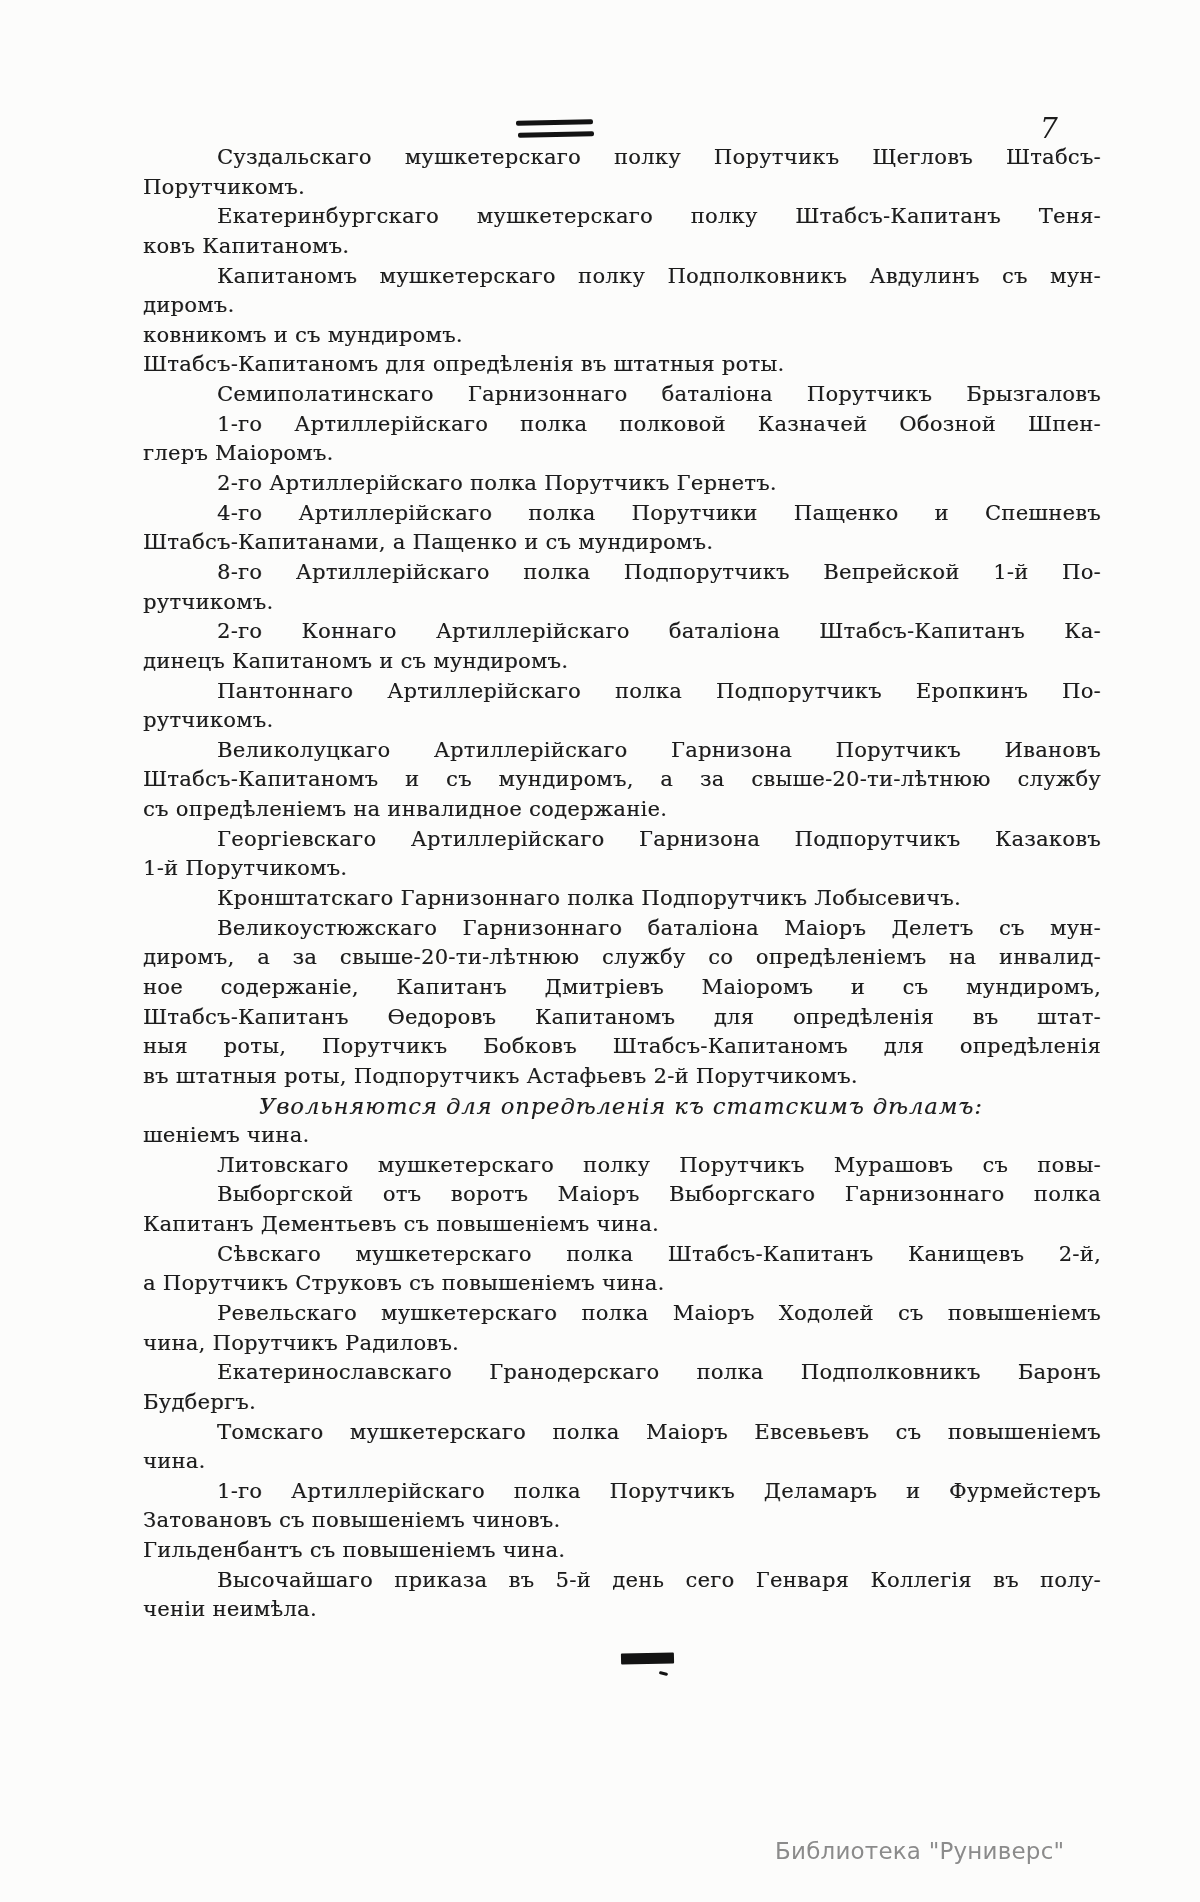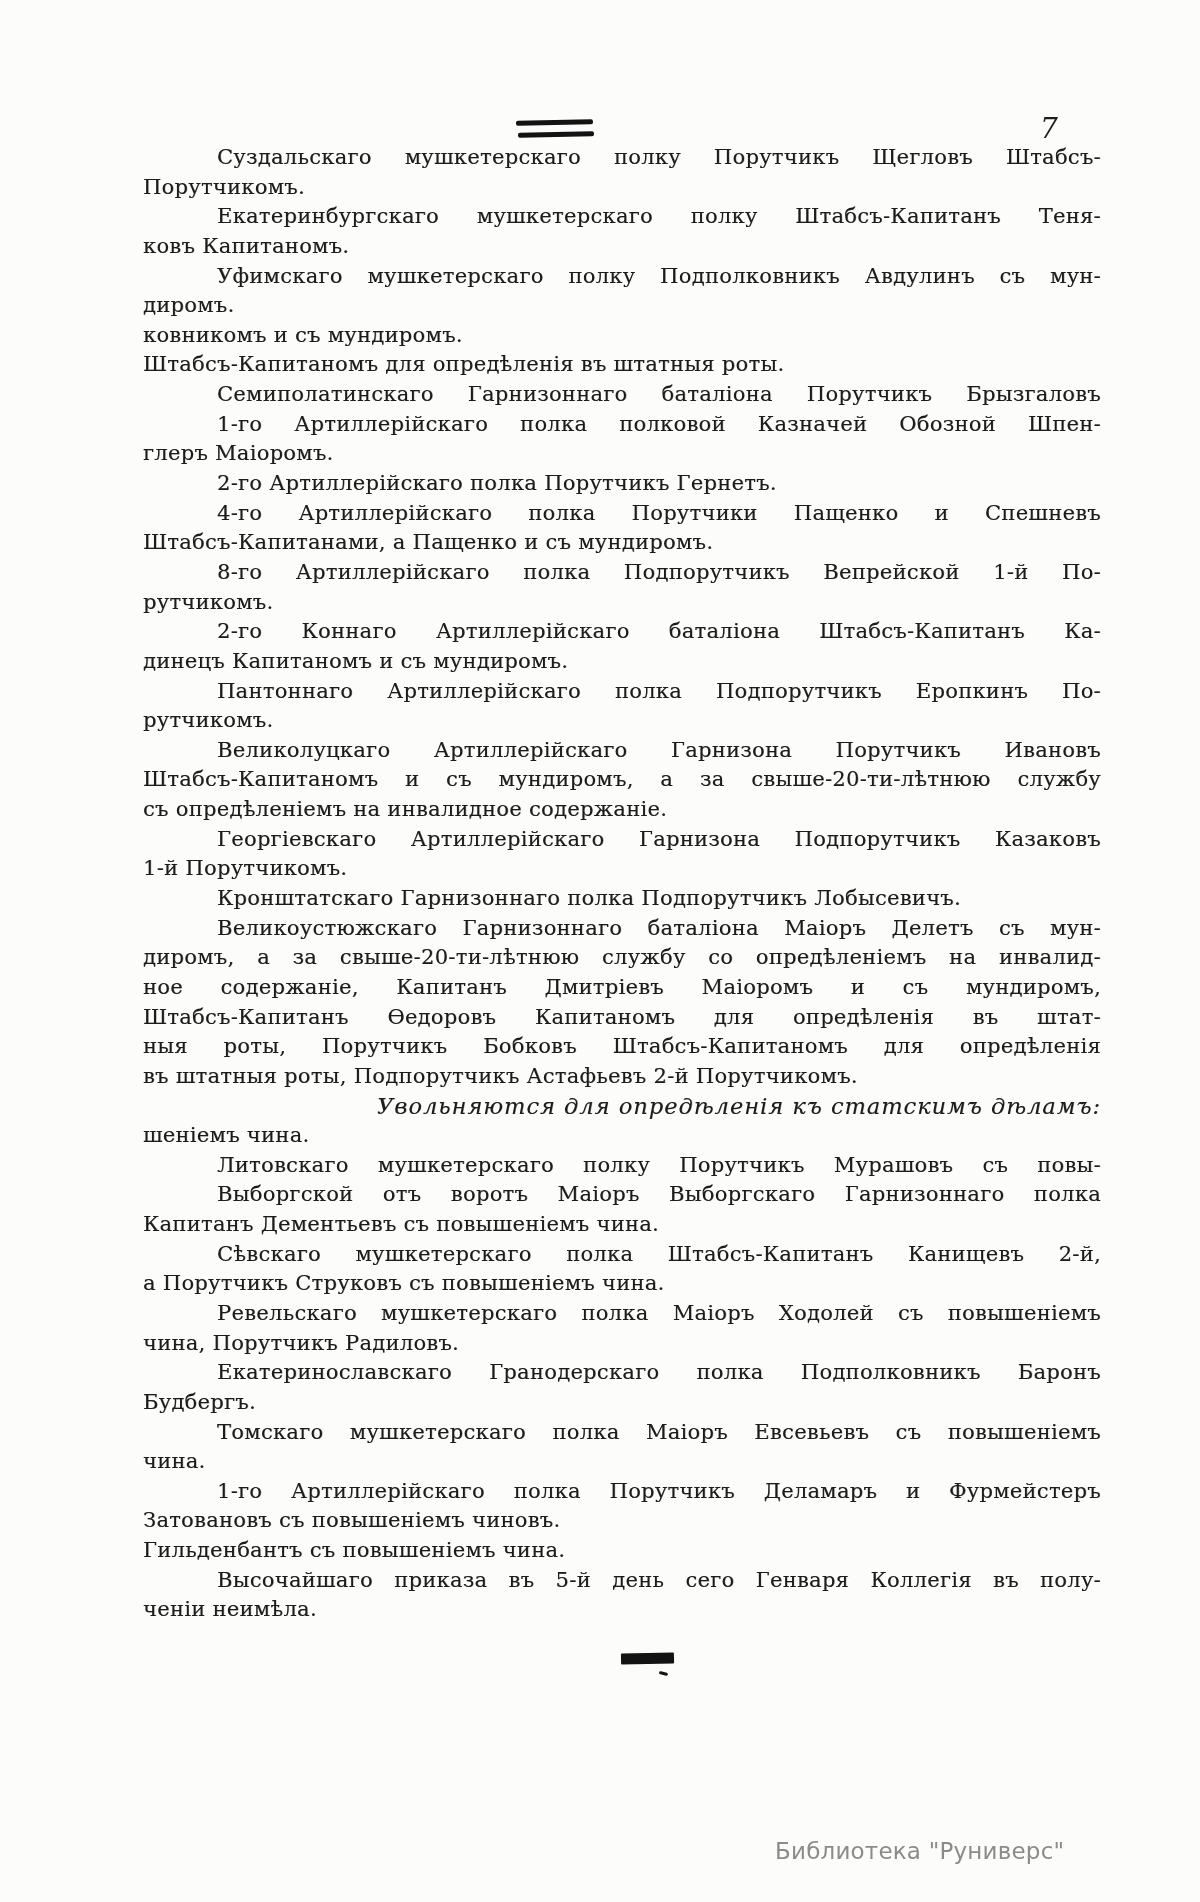--- a/index.html
+++ b/index.html
@@ -30,21 +30,20 @@
   .line.just {
     text-align: justify;
     text-align-last: justify;
   }
   .line.indent { text-indent: 74px; }
   .line.heading {
     font-style: italic;
     font-size: 22.5px;
     letter-spacing: 1px;
     text-indent: 116px;
-    text-align: right;
   }
   .rule {
     position: absolute;
     background: #131313;
     border-radius: 2px;
   }
   .rule-top-1 { left: 516px; top: 120px; width: 77px; height: 5px; transform: rotate(-1.2deg); }
   .rule-top-2 { left: 518px; top: 132px; width: 76px; height: 5px; transform: rotate(-1deg); }
   .end-rule   { left: 621px; top: 1653px; width: 53px; height: 11px; transform: rotate(-1.2deg); border-radius: 1px; }
   .end-tick   { left: 659px; top: 1672px; width: 9px; height: 3px; transform: rotate(14deg); }
@@ -75,21 +74,21 @@
   <div id="text-block">
       <div>
         <div class="line indent just">Суздальскаго мушкетерскаго полку Порутчикъ Щегловъ Штабсъ-</div>
         <div class="line">Порутчикомъ.</div>
       </div>
       <div>
         <div class="line indent just">Екатеринбургскаго мушкетерскаго полку Штабсъ-Капитанъ Теня-</div>
         <div class="line">ковъ Капитаномъ.</div>
       </div>
       <div>
-        <div class="line indent just">Уфимскаго мушкетерскаго полку Подполковникъ Авдулинъ съ мун-</div>
+        <div class="line indent just">Капитаномъ мушкетерскаго полку Подполковникъ Авдулинъ съ мун-</div>
         <div class="line">диромъ.</div>
       </div>
       <div>
         <div class="line">ковникомъ и съ мундиромъ.</div>
       </div>
       <div>
         <div class="line">Штабсъ-Капитаномъ для опредѣленія въ штатныя роты.</div>
         <div class="line indent just">Семиполатинскаго Гарнизоннаго баталіона Порутчикъ Брызгаловъ</div>
       </div>
       <div>

